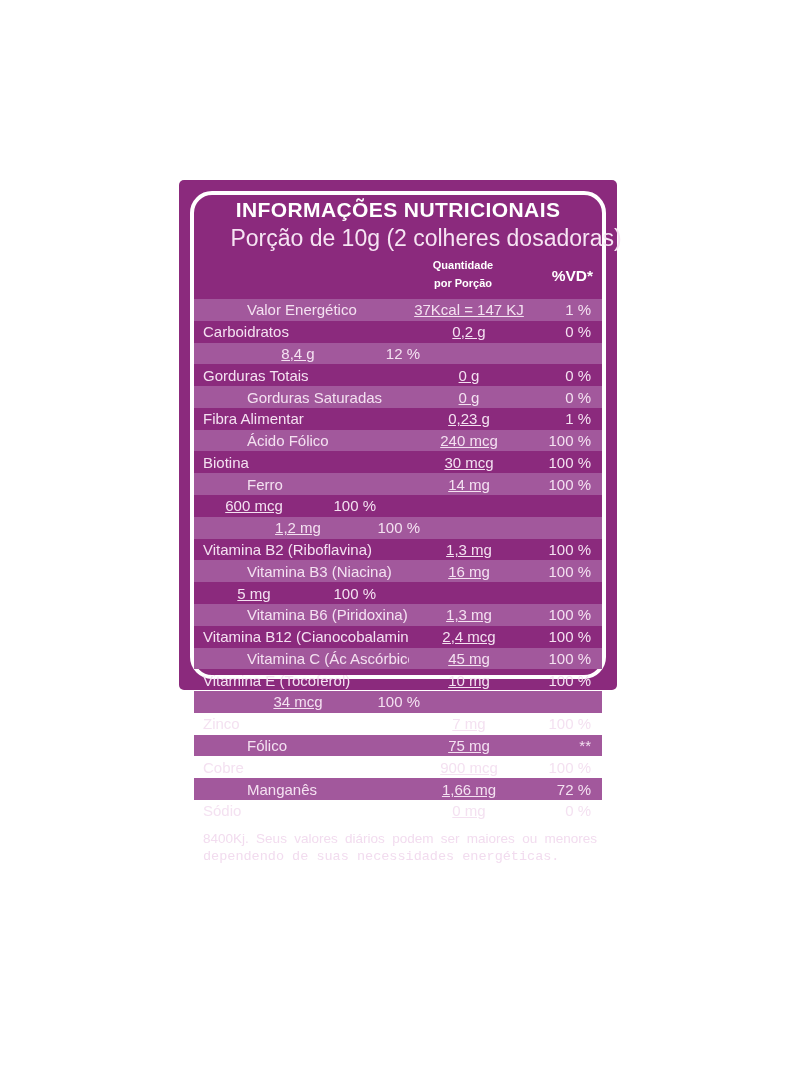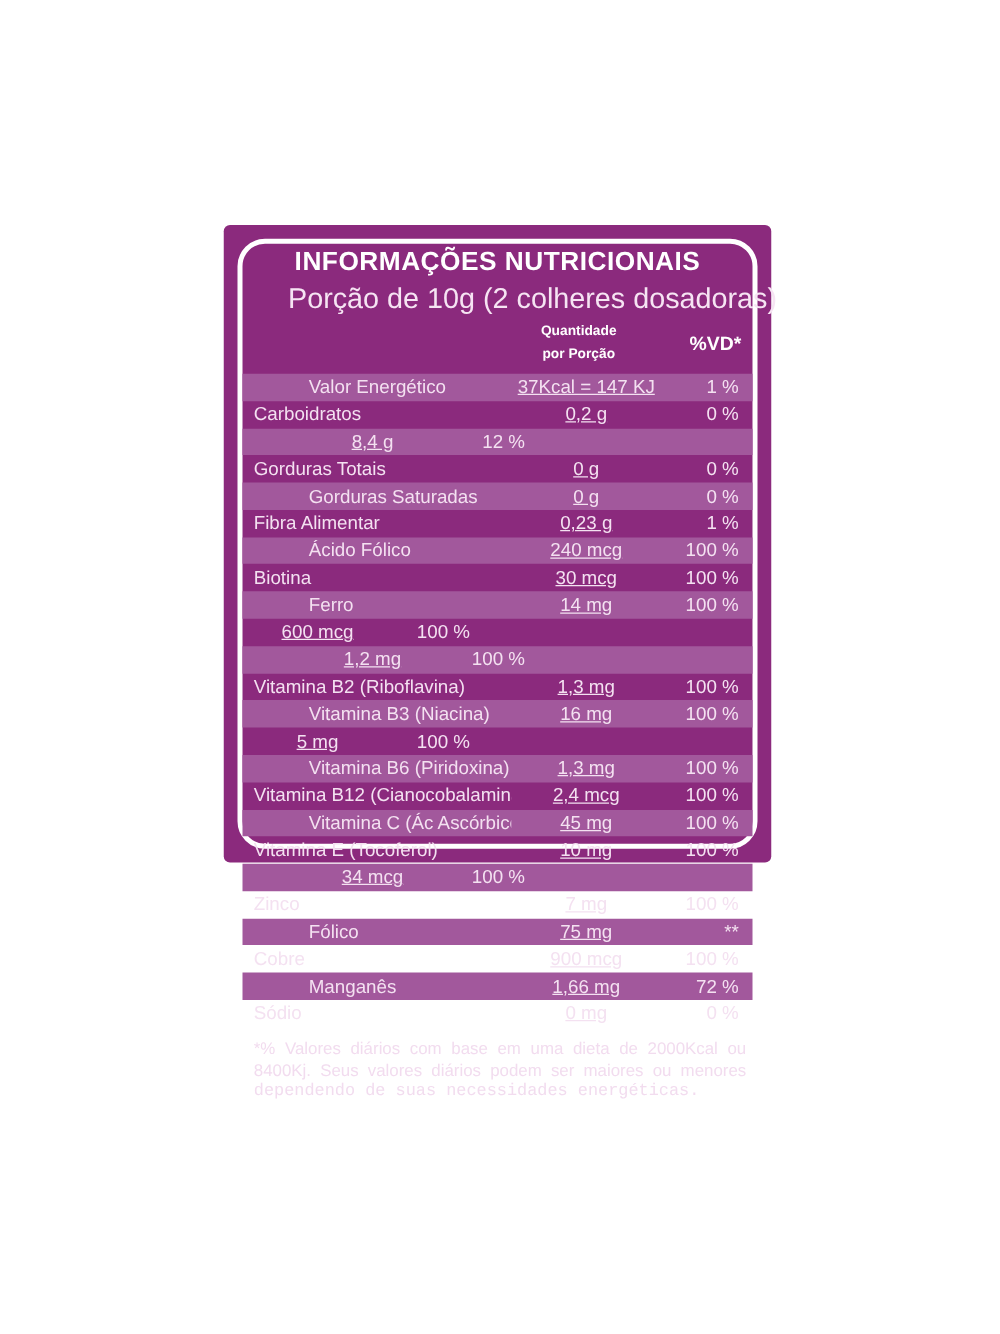--- a/index.html
+++ b/index.html
@@ -252,17 +252,16 @@
         <span class="cell-dv">72 %</span>
       </div>
       <div class="row">
         <span class="cell-name">Sódio</span>
         <span class="cell-amount">0 mg</span>
         <span class="cell-dv">0 %</span>
       </div>
     </div>
 
   <div class="footnote">
-    <div class="jline">*% Valores diários com base em uma dieta de 2000Kcal ou</div>
     <div class="jline">8400Kj. Seus valores diários podem ser maiores ou  menores</div>
     <div class="lline">dependendo de suas necessidades energéticas.</div>
   </div>
 </div>
 
 </body></html>

